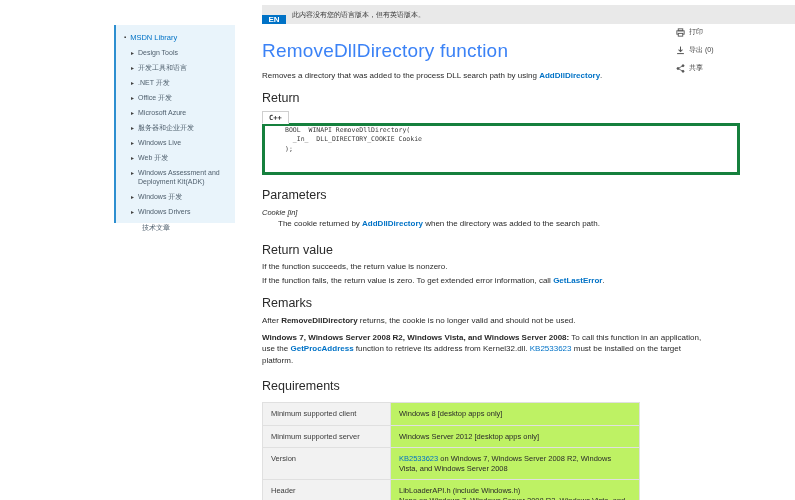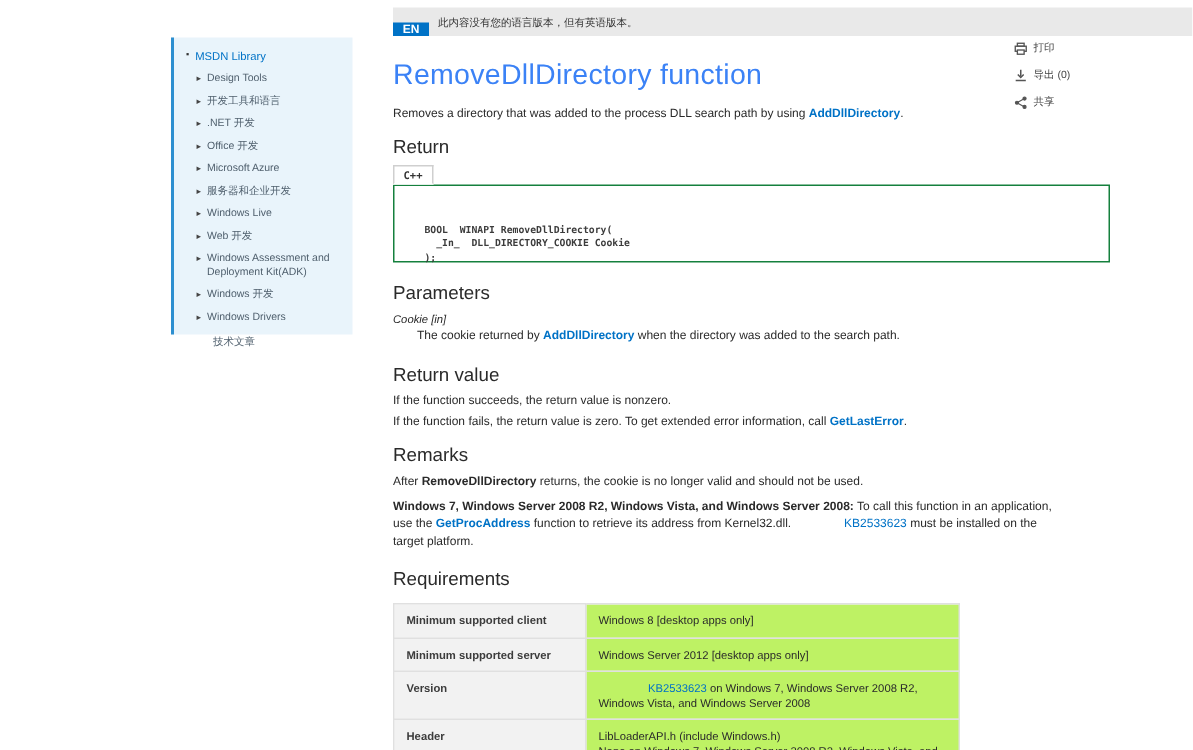--- a/index.html
+++ b/index.html
@@ -27,43 +27,43 @@
   .action { display:flex; align-items:center; margin-bottom:8px; cursor:pointer; }
   .action svg { width:9px; height:9px; margin-right:4px; flex:0 0 auto; }
   .action .lbl { font-size:7px; color:#444; }
 
   
   .article { position:absolute; left:262px; top:30px; width:478px; }
   h1 { font-size:19px; font-weight:400; color:#3b82f6; margin-top:10px; letter-spacing:.2px; }
   .intro { font-size:8px; margin-top:9px; color:#2a2a2a; }
   h2 { font-size:12.5px; font-weight:400; color:#2a2a2a; }
   a.lnk { color:#0072c6; text-decoration:none; font-weight:bold; cursor:pointer; }
-  a.lnk-plain { color:#0072c6; text-decoration:none; cursor:pointer;margin-left:33px; }
+  a.lnk-plain { color:#0072c6; text-decoration:none; cursor:pointer; }
 
   .h-syntax { margin-top:11px; }
   .code-tab { display:inline-block; margin-top:3px; border:1px solid #cfcfcf; border-bottom:1px solid #fff; position:relative; z-index:2; top:1px;
               background:#fff; font-family:"DejaVu Sans Mono", monospace; font-size:7px; font-weight:bold; color:#333; padding:2px 6px 1px 6px; cursor:pointer; }
-  .code-box { border:1px solid #15803d; background:#fff; height:52px; padding:25px 0 0 20px;font-weight:bold; }
+  .code-box { border:3px solid #15803d; background:#fff; height:52px; padding:0 0 0 20px; }
   .code-box pre { font-family:"DejaVu Sans Mono", monospace; font-size:6.5px; line-height:1.45; color:#3c3c3c; white-space:pre; }
 
   .h-params { margin-top:13px; }
   .param-name { font-size:7.5px; font-style:italic; margin-top:6px; }
   .param-desc { font-size:8px; margin:2px 0 0 16px; }
 
   .h-return { margin-top:15px; }
   .ret-line { font-size:8px; margin-top:5px; }
 
   .h-remarks { margin-top:11px; }
   .rem-p { font-size:8px; margin-top:5px; line-height:1.45; width:448px; }
   .rem-p b { color:#2a2a2a; }
 
   .h-req { margin-top:13px; }
   table.req { margin-top:9px; width:378px; border-collapse:collapse; border:1px solid #d6d6d6; }
   table.req td { border:1px solid #e0e0e0; font-size:7.5px; vertical-align:top; padding:6px 8px 5px 8px; line-height:1.35; }
-  td.rlabel { width:128px; background:#f2f2f2; font-weight:bold; color:#3c3c3c; }
+  td.rlabel { width:128px; background:#f2f2f2; font-weight:normal; color:#3c3c3c; }
   td.rval { background:#bef264; color:#2a2a2a; }
   tr.tall td { padding-bottom:12px; }
 </style>
 </head>
 <body>
 
 <div class="page">
 
   <aside class="sidebar">
     <div class="sb-root">

